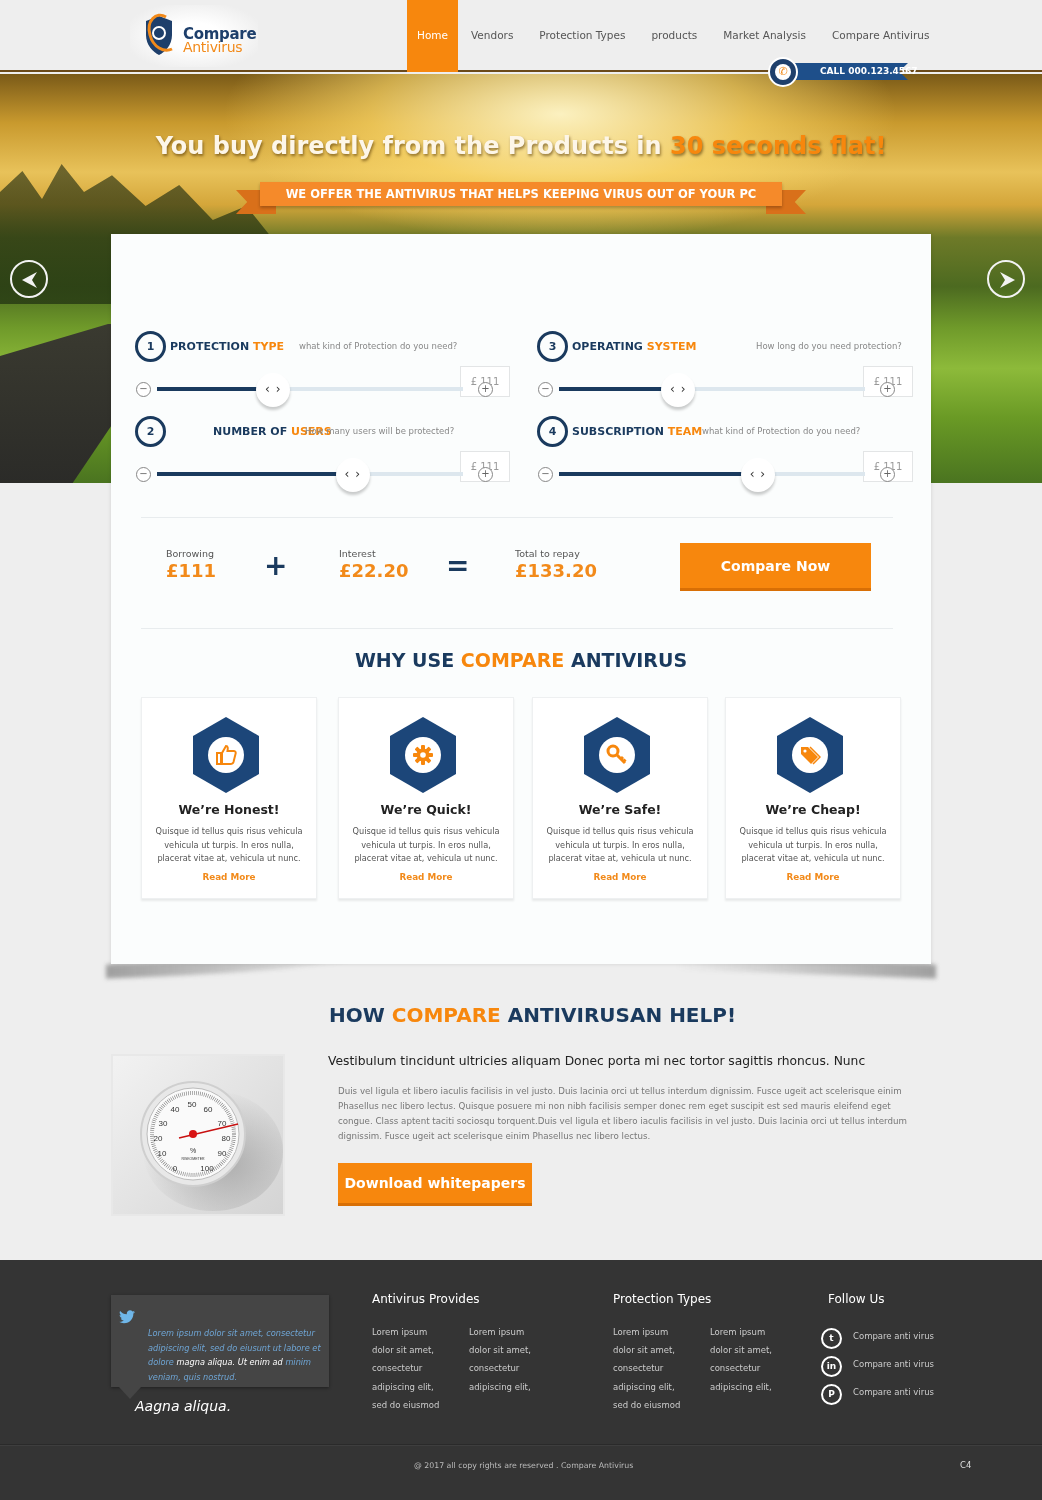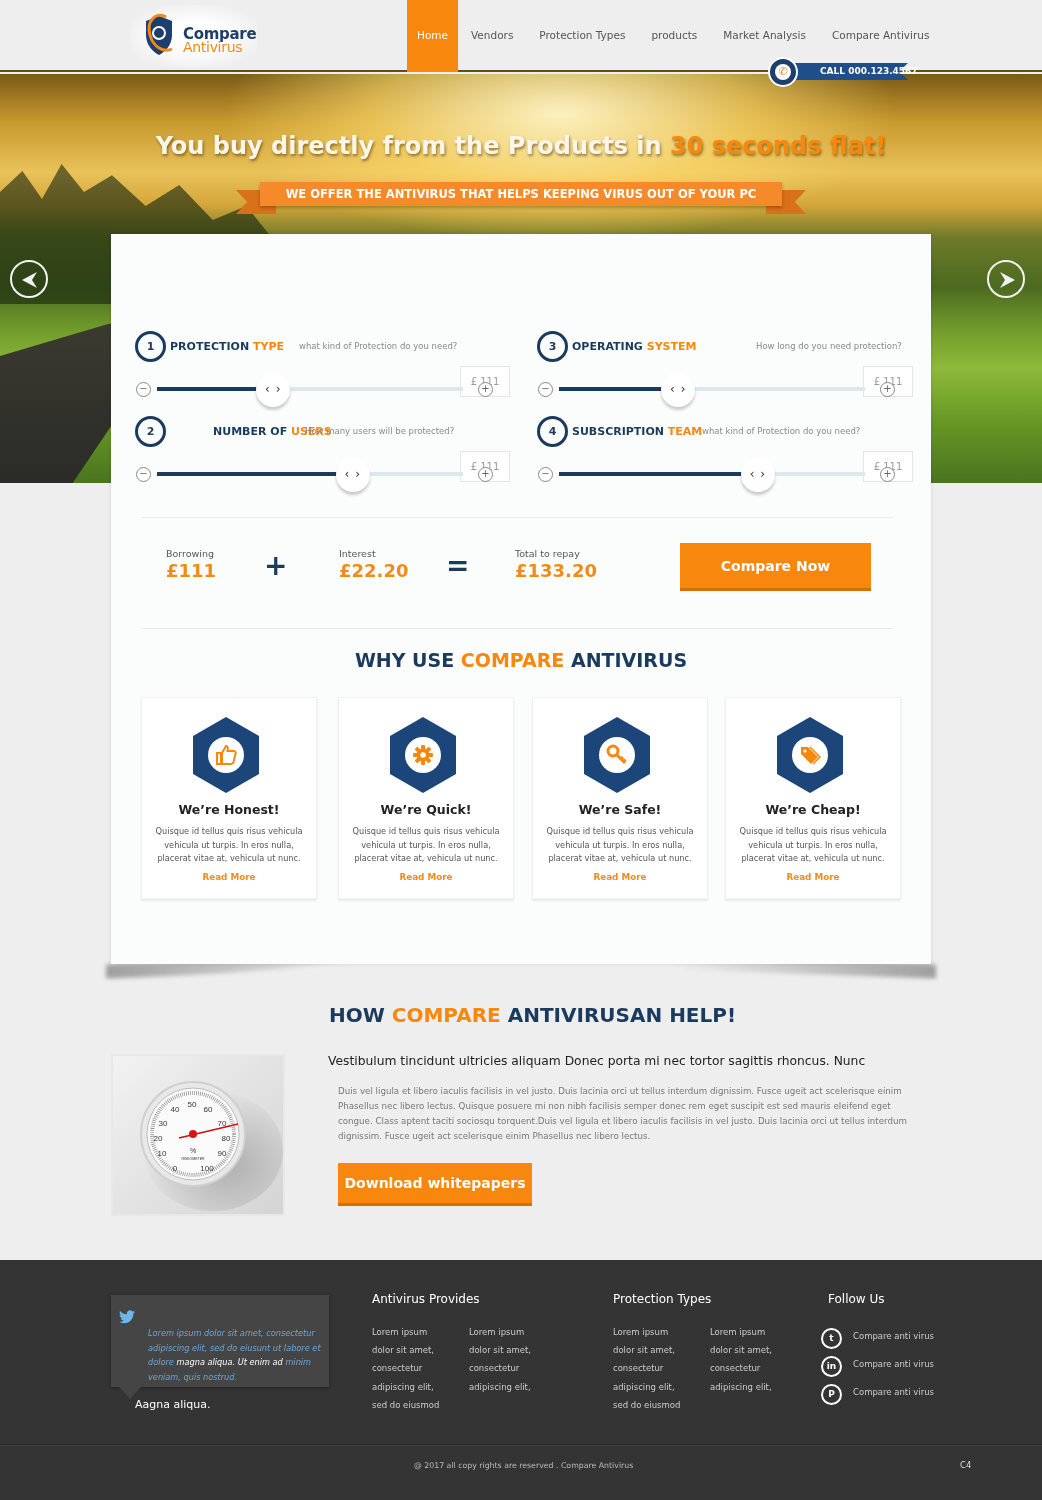--- a/index.html
+++ b/index.html
@@ -75,21 +75,21 @@
 .how-lead{position:absolute;left:328px;top:1054px;font-size:12.3px;color:#222;}
 .how-body{position:absolute;left:338px;top:1084px;width:580px;font-size:8.7px;line-height:15px;color:#777;}
 .dl-btn{position:absolute;left:338px;top:1163px;width:194px;height:43px;background:#f7870d;color:#fff;font-size:14px;font-weight:bold;text-align:center;line-height:40px;border-bottom:3px solid #d86f05;cursor:pointer;}
 
 .footer{position:absolute;left:0;top:1260px;width:1042px;height:240px;background:#343434;}
 .tweet{position:absolute;left:111px;top:35px;width:218px;height:92px;background:#454545;box-shadow:0 1px 3px rgba(0,0,0,0.4);}
 .tweet-tail{position:absolute;left:119px;top:127px;width:22px;height:12px;background:#454545;clip-path:polygon(0 0,100% 0,50% 100%);}
 .tweet-icon{position:absolute;left:8px;top:15px;}
 .tweet-text{position:absolute;left:37px;top:16px;width:174px;font-size:8.2px;font-style:italic;line-height:14.5px;color:#6fa6d6;margin-top:15px;}
 .tweet-text .w{color:#fff;}
-.tweet-sign{position:absolute;left:135px;top:138px;font-size:11px;color:#fff;}
+.tweet-sign{position:absolute;left:135px;top:138px;font-size:14px;font-style:italic;color:#fff;}
 .f-head{position:absolute;top:32px;font-size:12px;color:#fff;}
 .f-col{position:absolute;top:63px;font-size:8.5px;line-height:18.2px;color:#ccc;}
 .f-col div{cursor:pointer;}
 .social{position:absolute;left:821px;width:120px;height:22px;cursor:pointer;}
 .soc-c{position:absolute;left:0;top:0;width:21px;height:21px;border-radius:50%;border:2px solid #fff;color:#fff;font-size:9px;font-weight:bold;text-align:center;line-height:17px;}
 .soc-t{position:absolute;left:32px;top:3px;font-size:8.5px;color:#ccc;white-space:nowrap;}
 .f-line{position:absolute;left:0;top:184px;width:1042px;height:2px;background:#2a2a2a;border-bottom:1px solid #3e3e3e;}
 .copy{position:absolute;left:414px;top:201px;font-size:7.8px;color:#bbb;}
 .c4{position:absolute;left:960px;top:200px;font-size:8.5px;color:#ddd;}
 </style>

